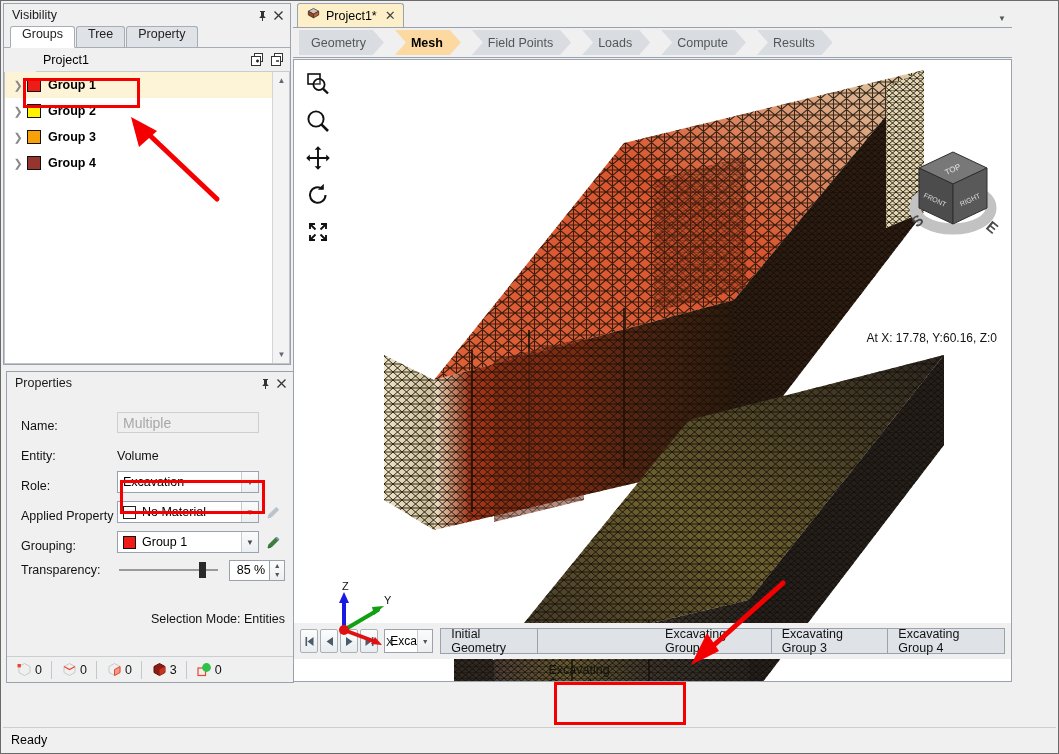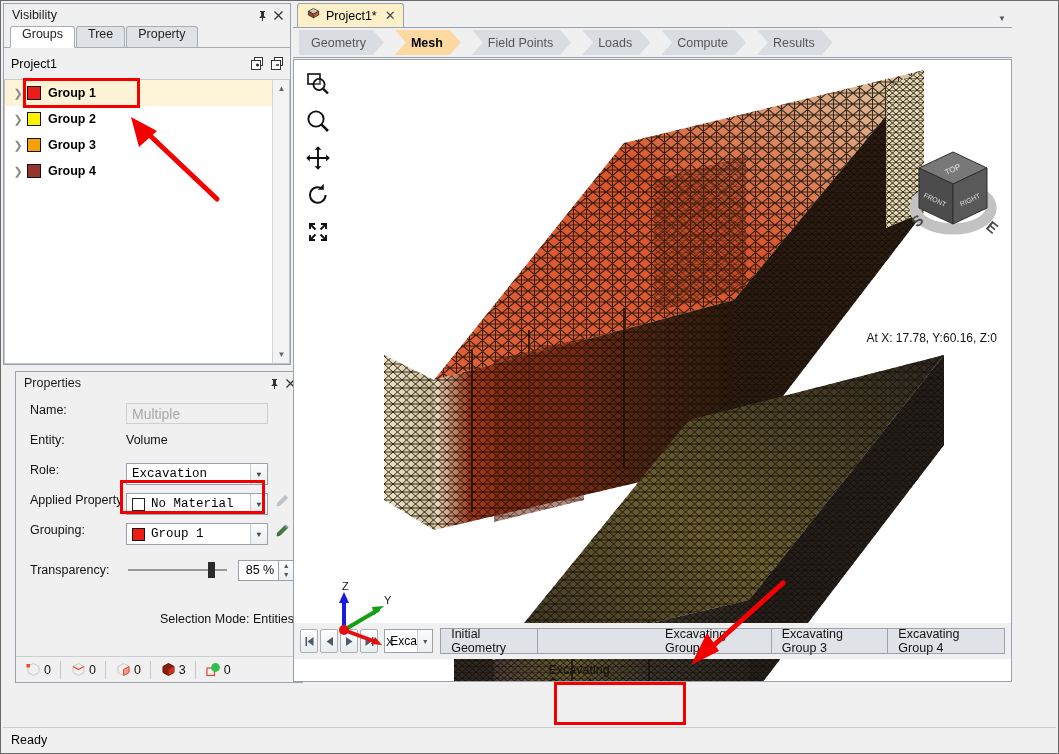--- a/index.html
+++ b/index.html
@@ -66,24 +66,25 @@
     color: #222; cursor: pointer;
   }
   .tabstrip .tab.active {
     background: #ffffff;
     height: 22px;
     margin-bottom: -1px;
     border-bottom: 1px solid #ffffff;
   }
 
   .tree-header {
-    height: 32px; display: flex; align-items: center;
+    height: 24px; display: flex; align-items: center;
     padding: 0 4px 0 7px;
     background: #f0f0f0;
     border-bottom: 1px solid #c8ccd0;
+    margin-left: 32px;
   }
   .tree-header .label { flex: 1; font-size: 12.5px; }
   .mini-btn {
     width: 18px; height: 18px; margin-left: 2px;
     display: inline-flex; align-items: center; justify-content: center;
     cursor: pointer;
   }
 
   .tree-body {
     flex: 1; position: relative; background: #ffffff;
@@ -113,39 +114,39 @@
   .v-scroll .arr {
     position: absolute; left: 0; width: 17px; height: 17px;
     display: flex; align-items: center; justify-content: center;
     color: #667; font-size: 8px;
   }
   .v-scroll .arr.up { top: 0; }
   .v-scroll .arr.down { bottom: 0; }
 
   
   #properties-panel {
-    position: absolute; left: 12px; top: 368px; width: 288px; height: 312px;
+    position: absolute; left: 3px; top: 368px; width: 288px; height: 312px;
   }
   .prop-body {
     flex: 1; background: #f0f0f0; padding: 9px 8px 0 14px;
     position: relative;
   }
-  .prop-row { display: flex; align-items: flex-start; height: 30px; }
+  .prop-row { display: flex; align-items: flex-end; height: 30px; }
   .prop-label { width: 96px; font-size: 12.5px; color: #111; flex: none; }
   .prop-value { font-size: 12.5px; color: #111; }
   .input-ro {
     width: 142px; height: 21px; background: #efefef;
     border: 1px solid #cfcfcf; color: #a8a8a8;
     display: flex; align-items: center; padding: 0 5px;
     font-size: 14px;
   }
   .combo {
     width: 142px; height: 22px; background: #fff;
     border: 1px solid #9aa3ad; display: flex; align-items: center;
-    padding: 0 0 0 5px; font-size: 12.5px; cursor: pointer; font-family: Liberation Mono, monospace;
+    padding: 0 0 0 5px; font-size: 12.5px; cursor: pointer;
   }
   .combo .ctext { flex: 1; display: flex; align-items: center; }
   .combo .carrow {
     width: 17px; height: 20px; flex: none;
     background: linear-gradient(#fbfbfb,#eceff1);
     border-left: 1px solid #c6ccd2;
     display: flex; align-items: center; justify-content: center;
     color: #4a4a4a; font-size: 8px;
   }
   .chk {

